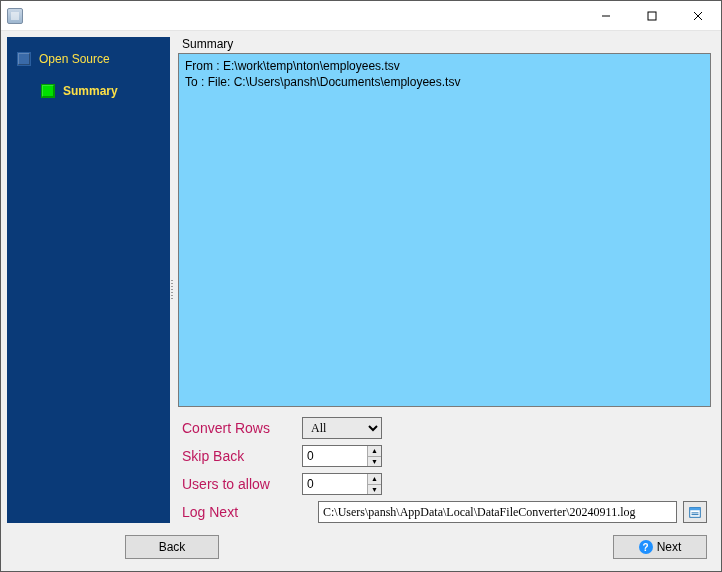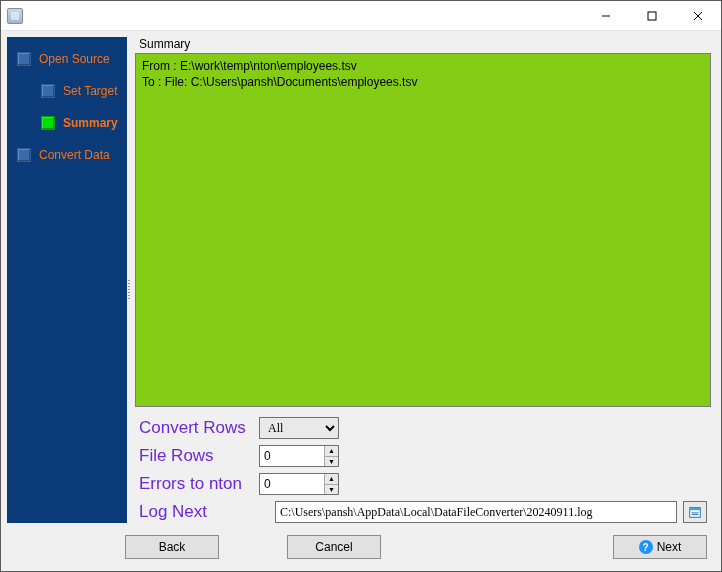--- a/index.html
+++ b/index.html
@@ -7,34 +7,34 @@
   .window { width:722px; height:572px; border:1px solid #5a5a5a; background:#fff; display:flex; flex-direction:column; position:relative; }
   .titlebar { height:30px; background:#fff; display:flex; align-items:center; justify-content:space-between; border-bottom:1px solid #e5e5e5;}
   .title-left { display:flex; align-items:center; padding-left:6px; gap:6px;}
   .app-icon { width:16px; height:16px; background:linear-gradient(to bottom,#c9d7e6,#9eb7d0); border:1px solid #7a8ea5; border-radius:2px; position:relative;}
   .app-icon::after { content:""; position:absolute; inset:3px; background:#fff; opacity:.5;}
   .win-controls { display:flex; height:100%;}
   .win-btn { width:46px; height:100%; display:flex; align-items:center; justify-content:center; }
   .win-btn svg { width:10px; height:10px; }
   .body { flex:1; display:flex; flex-direction:column; background:#f0f0f0;}
   .main-row { flex:1; display:flex; margin:6px 6px 0 6px; gap:0; min-height:0;}
-  .sidebar { width:120px; background:#0a3a78; color:#f97316; padding-top:10px; position:relative;}
+  .sidebar { width:163px; background:#0a3a78; color:#fde047; padding-top:10px; position:relative;}
   .step { display:flex; align-items:center; height:24px; margin-bottom:8px; cursor:default; position:relative;}
   .step-square { width:14px; height:14px; margin-left:10px; margin-right:8px; border:1px solid #2b5fa0; background:#3a6aa8; box-shadow:inset -1px -1px 0 rgba(0,0,0,.3), inset 1px 1px 0 rgba(255,255,255,.2);}
   .step-child { margin-left:24px;}
   .step.active .step-square { background:#00e000; border-color:#00a000;}
   .step.active .step-label { font-weight:bold;}
   .step-label { font-size:12px; }
   .splitter { width:4px; background:#f0f0f0; cursor:col-resize; position:relative;}
   .splitter::after{content:""; position:absolute; top:50%; left:1px; width:2px; height:20px; background:repeating-linear-gradient(to bottom,#9a9a9a 0 1px, transparent 1px 3px);}
   .content { flex:1; display:flex; flex-direction:column; min-width:0; padding:0 4px 0 4px;}
   .summary-label { font-size:12px; color:#000; margin:0 0 2px 4px;}
-  .summary-box { flex:1; background:#84cc16; border:1px solid #7a7a7a; padding:4px 6px; font-size:12px; line-height:16px; overflow:auto; white-space:pre; font-family:"Segoe UI", Tahoma, sans-serif;}
+  .summary-box { flex:1; background:#7dd3fc; border:1px solid #7a7a7a; padding:4px 6px; font-size:12px; line-height:16px; overflow:auto; white-space:pre; font-family:"Segoe UI", Tahoma, sans-serif;}
   .form-grid { margin-top:10px; display:grid; grid-template-columns:120px 1fr auto; row-gap:6px; align-items:center; padding:0 4px;}
-  .form-label { font-size:17px; color:#6d28d9;}
+  .form-label { font-size:14px; color:#be185d;}
   select.win, input.win { font-family:Liberation Serif, serif; font-size:12px; height:22px; border:1px solid #707070; background:#fff; padding:0 4px;}
   select.win { width:80px; background:#e9e9e9;}
   .spinner { display:inline-flex; width:80px; height:22px; border:1px solid #707070; background:#fff;}
   .spinner input { border:none; outline:none; width:100%; padding:0 4px; font-size:12px; font-family:inherit;}
   .spinner .spin-btns { width:17px; display:flex; flex-direction:column; border-left:1px solid #aaa;}
   .spinner .spin-btns div { flex:1; display:flex; align-items:center; justify-content:center; background:#e9e9e9; font-size:7px; line-height:1; cursor:pointer;}
   .spinner .spin-btns div:first-child{border-bottom:1px solid #aaa;}
   .logrow { display:flex; gap:6px; align-items:flex-end; grid-column:2 / span 2;padding-left:16px;}
   .logrow input { flex:1;}
   .icon-btn { width:24px; height:22px; border:1px solid #707070; background:#e9e9e9; display:flex; align-items:center; justify-content:center; cursor:pointer;}
@@ -77,63 +77,55 @@
   </div>
 
   <div class="body">
     <div class="main-row">
 
       <div class="sidebar">
         <div class="step">
           <div class="step-square"></div>
           <span class="step-label">Open Source</span>
         </div>
-        <div class="step step-child">
-          <div class="step-square"></div>
-          <span class="step-label">Set Target</span>
-        </div>
         <div class="step step-child active">
           <div class="step-square"></div>
           <span class="step-label">Summary</span>
-        </div>
-        <div class="step">
-          <div class="step-square"></div>
-          <span class="step-label">Convert Data</span>
         </div>
       </div>
 
       <div class="splitter"></div>
 
       <div class="content">
         <div class="summary-label">Summary</div>
         <div class="summary-box">From : E:\work\temp\nton\employees.tsv
 To : File: C:\Users\pansh\Documents\employees.tsv</div>
 
         <div class="form-grid">
           <div class="form-label">Convert Rows</div>
           <div>
             <select class="win">
               <option>All</option>
             </select>
           </div>
           <div></div>
 
-          <div class="form-label">File Rows</div>
+          <div class="form-label">Skip Back</div>
           <div>
             <div class="spinner">
               <input value="0" style="">
               <div class="spin-btns">
                 <div>▲</div>
                 <div>▼</div>
               </div>
             </div>
           </div>
           <div></div>
 
-          <div class="form-label">Errors to nton</div>
+          <div class="form-label">Users to allow</div>
           <div>
             <div class="spinner">
               <input value="0" style="">
               <div class="spin-btns">
                 <div>▲</div>
                 <div>▼</div>
               </div>
             </div>
           </div>
           <div></div>
@@ -154,23 +146,20 @@
       </div>
     </div>
 
     <div class="button-row">
       <div style="width:110px;"></div>
       <button class="wbtn">
           <span>Back</span>
         </button>
       <div style="width:34px;"></div>
       <div style="width:34px;"></div>
-      <button class="wbtn">
-          <span>Cancel</span>
-        </button>
       <div class="spacer-flex"></div>
       <button class="wbtn">
         <span class="help-content">
           <span class="help-icon">?</span>
           <span>Next</span>
         </span>
       </button>
     </div>
   </div>
 </div>

